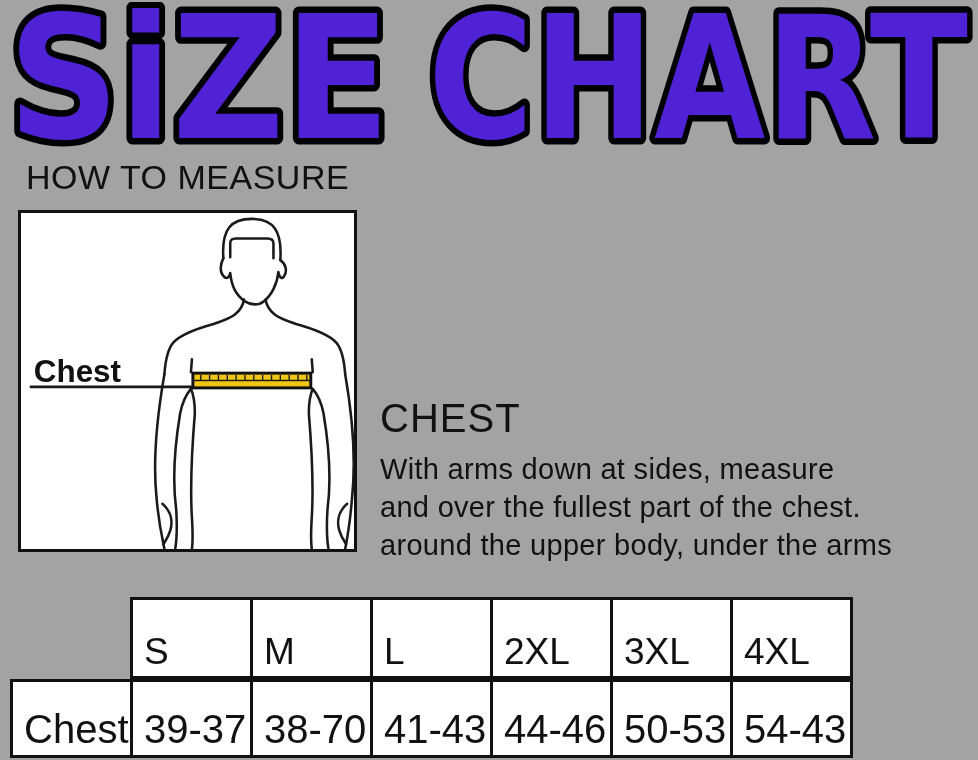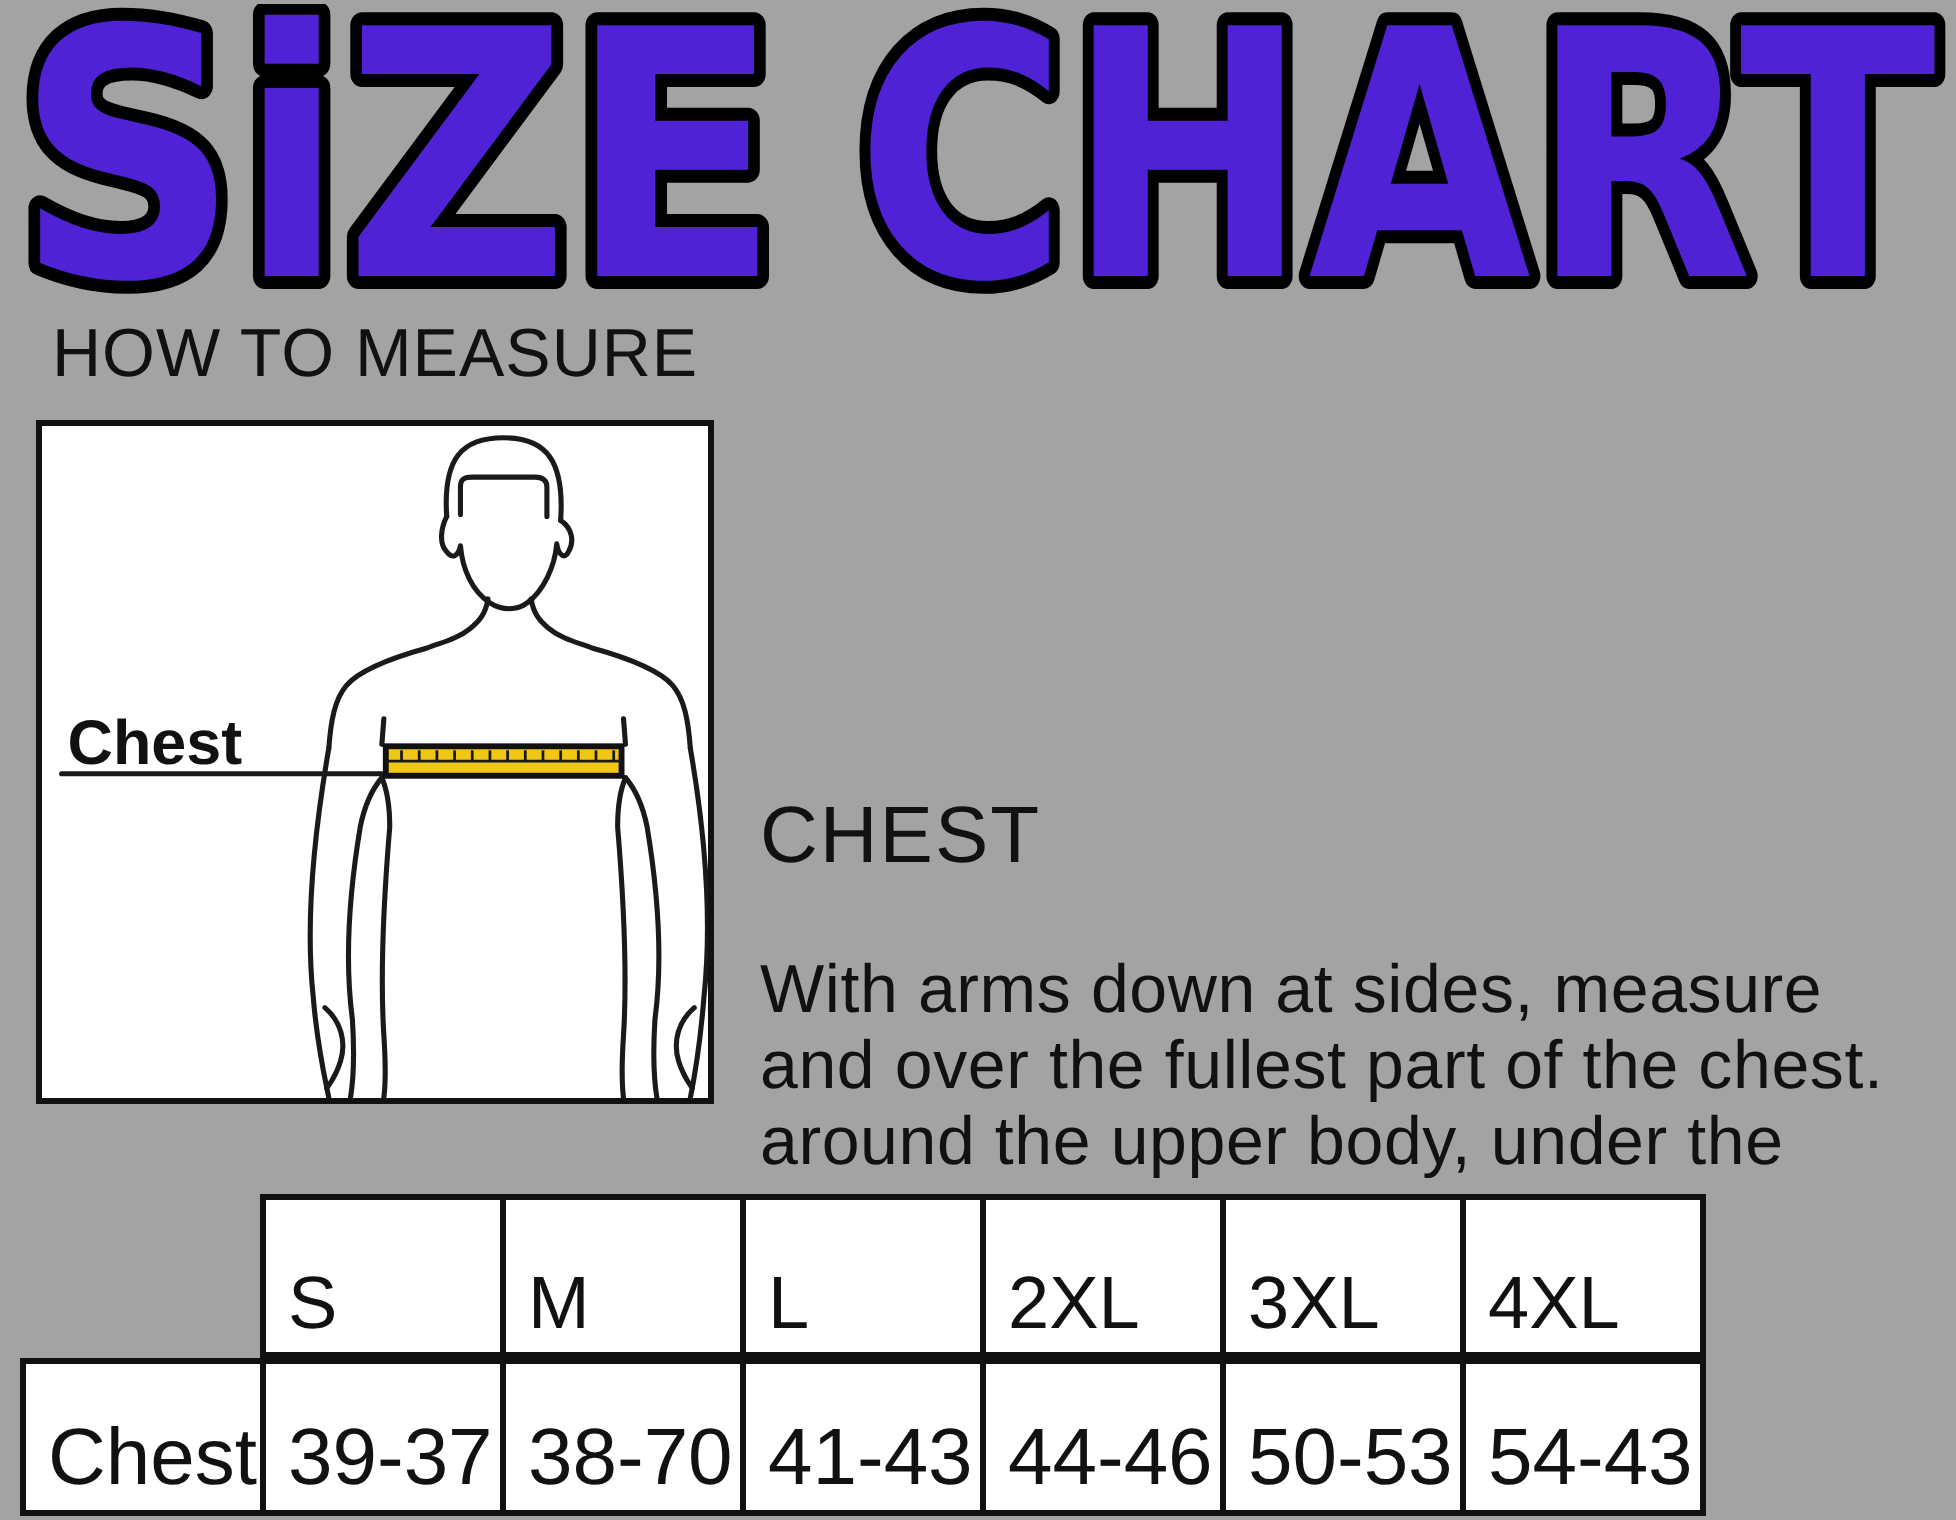--- a/index.html
+++ b/index.html
@@ -15,22 +15,22 @@
   .figure-box{
     position:absolute;left:18px;top:210px;width:339px;height:342px;
     border:3px solid #111111;box-sizing:border-box;background:#ffffff;
   }
   .figure-box svg{display:block;width:100%;height:100%;}
   .chest-heading{
     position:absolute;left:380px;top:396px;margin:0;
     font-size:40px;font-weight:normal;letter-spacing:1px;color:#111111;
   }
   .chest-par{
-    position:absolute;left:380px;top:476px;
-    font-size:34px;line-height:38px;letter-spacing:0.3px;color:#111111;
+    position:absolute;left:380px;top:450px;
+    font-size:29px;line-height:38px;letter-spacing:0.3px;color:#111111;
   }
   .trow{position:absolute;display:flex;}
   .thead-row{left:130px;top:597px;height:82px;}
   .tdata-row{left:10px;top:679px;height:79px;}
   .tcell{
     width:123px;box-sizing:border-box;border:3px solid #111111;background:#ffffff;
     display:flex;align-items:flex-end;padding:0 0 6px 11px;line-height:1;
   }
   .tcell + .tcell{margin-left:-3px;}
   .thead-row .tcell{font-size:37px;}

